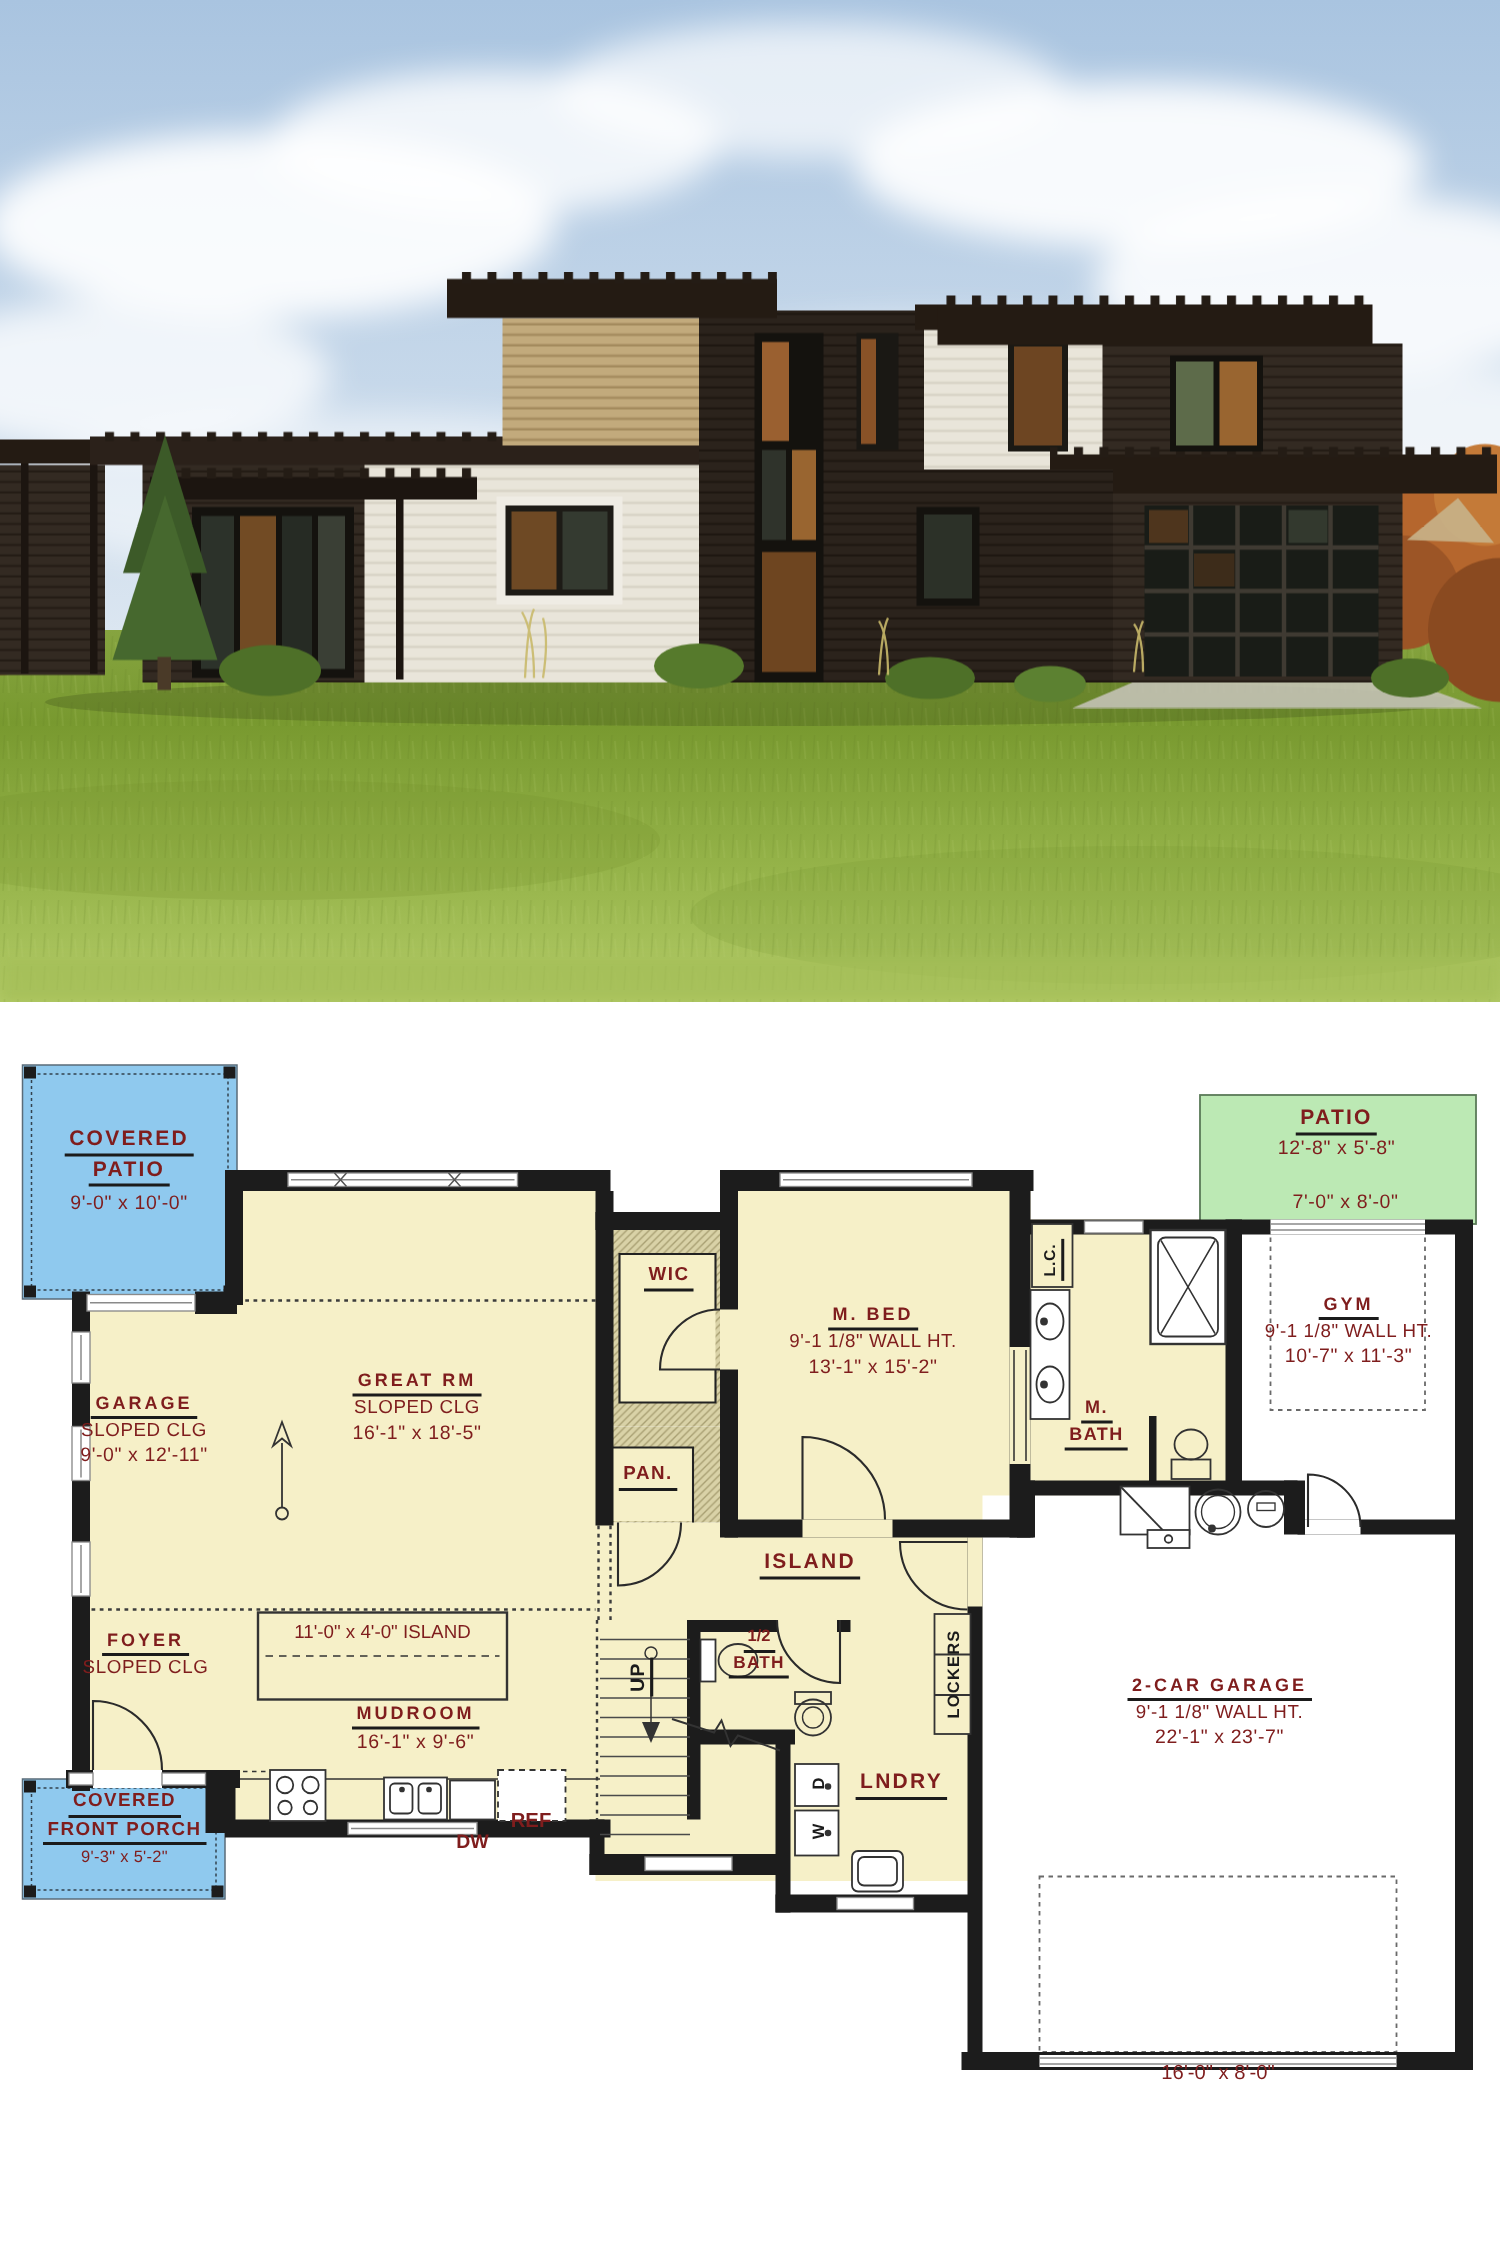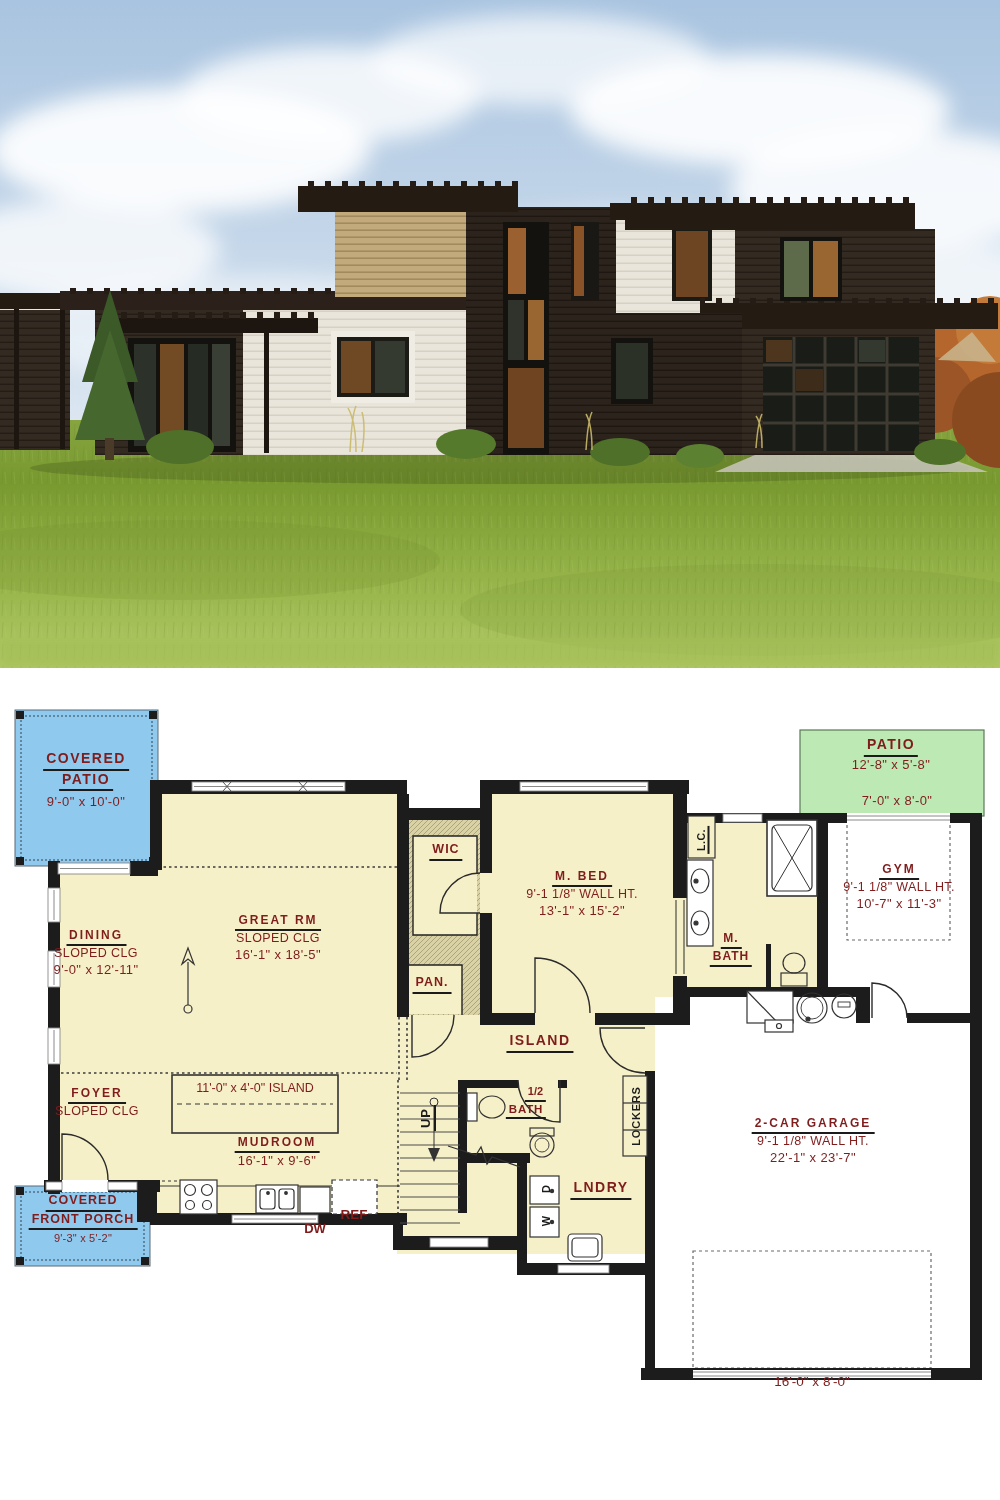--- a/index.html
+++ b/index.html
@@ -456,21 +456,21 @@
         <span class="blk dim">7'-0" x 8'-0"</span>
       </div>
 
       <div class="lbl" style="left:278px;top:229px;margin-top:16px;">
         <span class="blk nm"><span class="u">GREAT RM</span></span>
         <span class="blk sub">SLOPED CLG</span>
         <span class="blk dim">16'-1" x 18'-5"</span>
       </div>
 
       <div class="lbl" style="left:96px;top:260px;">
-        <span class="blk nm"><span class="u">DINING</span></span>
+        <span class="blk nm"><span class="u">GARAGE</span></span>
         <span class="blk sub">SLOPED CLG</span>
         <span class="blk dim">9'-0" x 12'-11"</span>
       </div>
 
       <div class="lbl" style="left:446px;top:174px;">
         <span class="blk nm3"><span class="u">WIC</span></span>
       </div>
 
       <div class="lbl" style="left:432px;top:307px;">
         <span class="blk nm3"><span class="u">PAN.</span></span>
@@ -508,21 +508,21 @@
 
       <div class="lbl" style="left:277px;top:467px;">
         <span class="blk nm"><span class="u">MUDROOM</span></span>
         <span class="blk dim">16'-1" x 9'-6"</span>
       </div>
 
       <div class="lbl" style="left:540px;top:364px;">
         <span class="blk nm2"><span class="u">ISLAND</span></span>
       </div>
 
-      <div class="lbl" style="left:526px;top:417px;text-align:right;">
+      <div class="lbl" style="left:506px;top:417px;">
         <span class="blk" style="font-size:11px;font-weight:700;"><span class="u">1/2</span></span>
         <span class="blk" style="font-size:11.5px;font-weight:700;letter-spacing:.8px;"><span class="u">BATH</span></span>
       </div>
 
       <div class="rlbl" style="left:426px;top:450px;">
         <span style="font-size:13px;font-weight:700;letter-spacing:1px;"><span class="u">UP</span></span>
       </div>
 
       <div class="rlbl" style="left:635px;top:448px;">
         <span style="font-size:11px;font-weight:700;letter-spacing:.8px;">LOCKERS</span>

